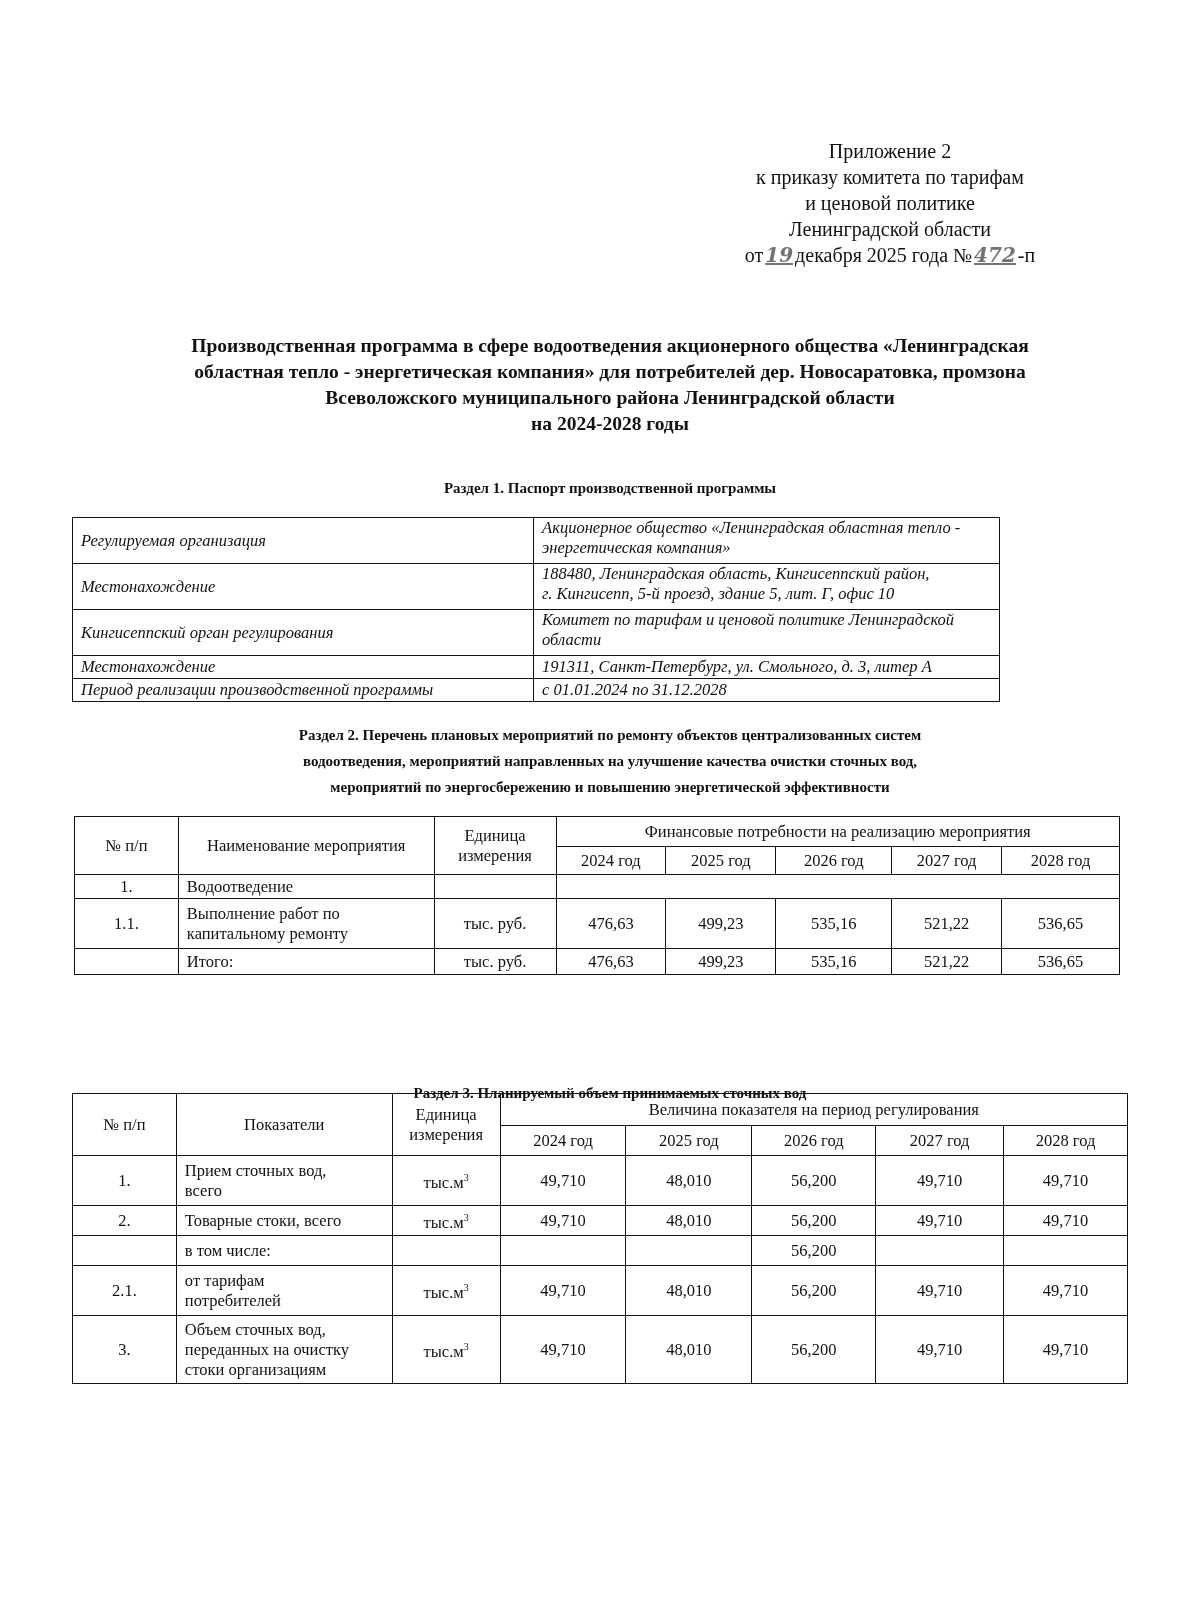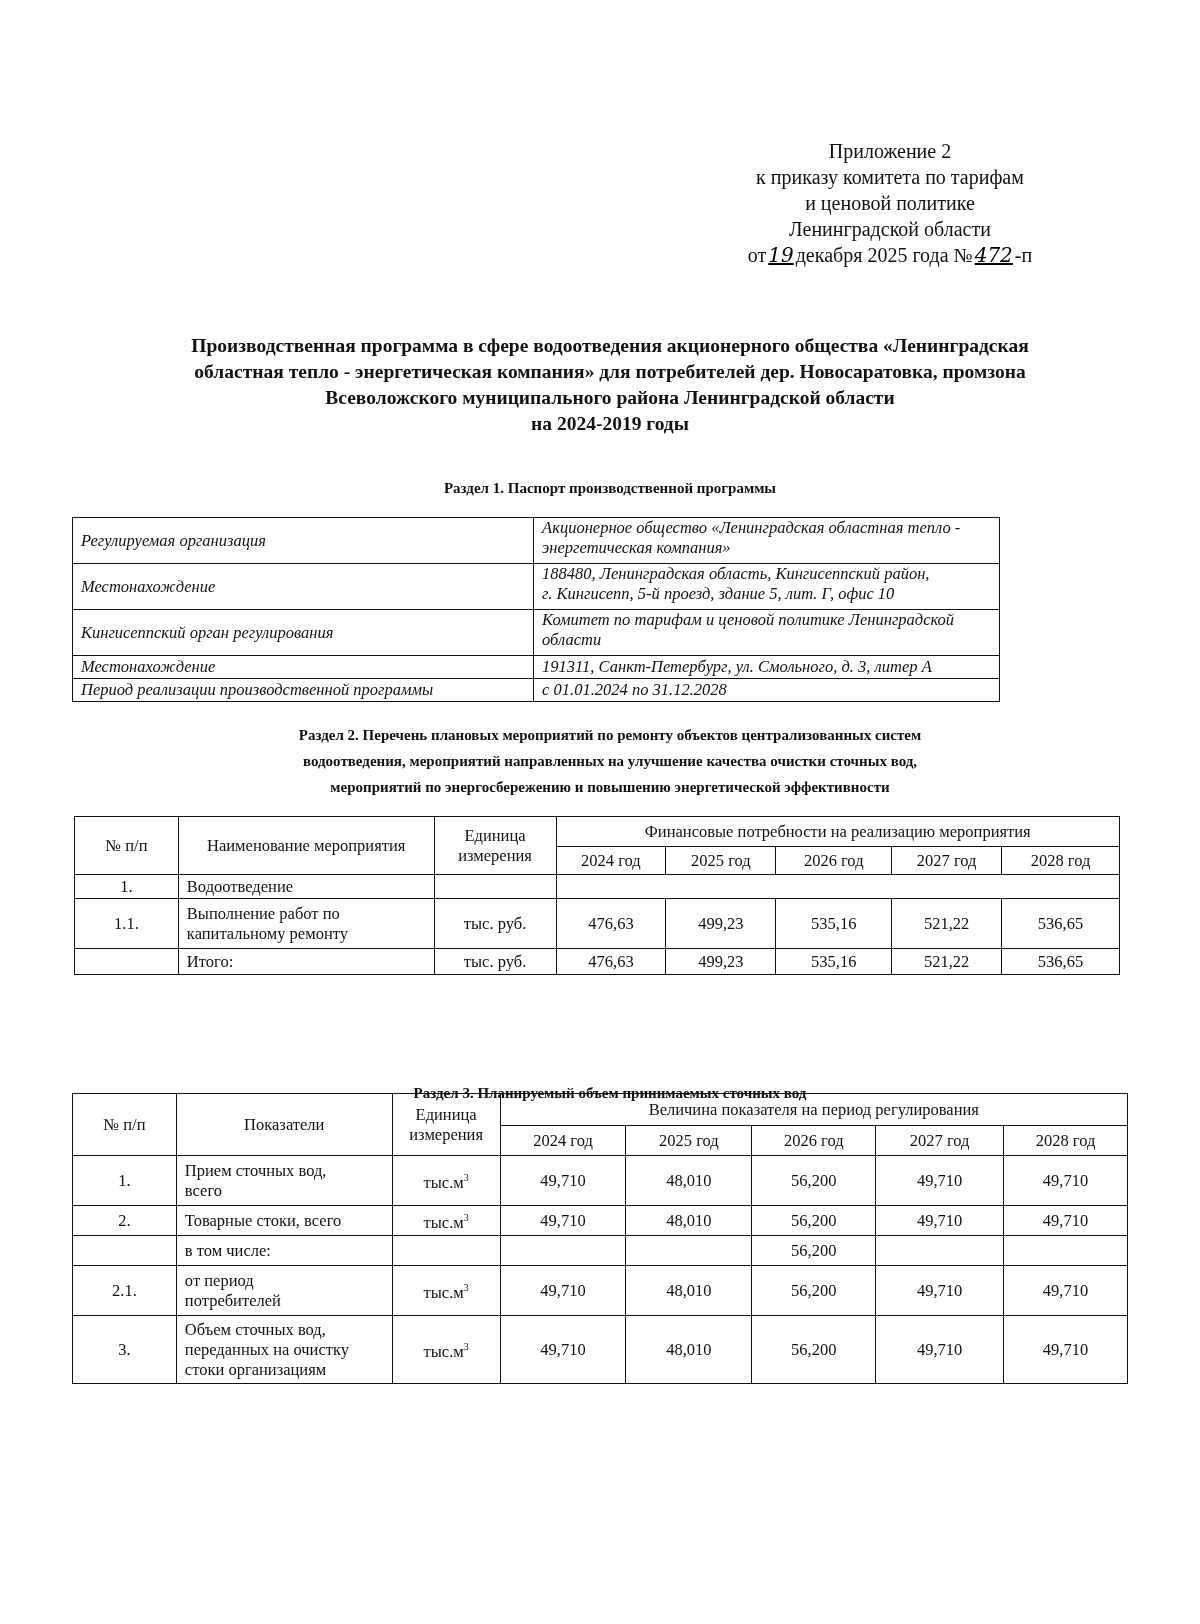--- a/index.html
+++ b/index.html
@@ -5,22 +5,22 @@
   html, body { margin: 0; padding: 0; background: #ffffff; }
   body {
     width: 1200px; height: 1624px; position: relative; overflow: hidden;
     font-family: "Liberation Serif", "DejaVu Serif", serif; color: #111;
   }
   .appendix {
     position: absolute; left: 700px; top: 138px; width: 380px;
     text-align: center; font-size: 20px; line-height: 26px;
   }
   .appendix .handwritten {
-    font-family: "DejaVu Serif", serif; font-style: italic; font-weight: normal;
-    color: #000000; text-decoration: underline; display: inline-block; padding: 0 2px;
+    font-family: "DejaVu Serif", serif; font-style: italic; font-weight: bold;
+    color: #737373; text-decoration: underline; display: inline-block; padding: 0 2px;
   }
   .doc-title {
     position: absolute; left: 90px; top: 333px; width: 1040px;
     text-align: center; font-weight: bold; font-size: 19.5px; line-height: 26px;
   }
   .section-title {
     position: absolute; text-align: center; font-weight: bold; font-size: 15px; line-height: 26px;
   }
   table { border-collapse: collapse; position: absolute; font-size: 16.5px; }
   td, th { border: 1.6px solid #111; padding: 0 8px; font-weight: normal; }
@@ -40,21 +40,21 @@
   <div>Ленинградской области</div>
   <div>
     <span>от</span><span class="handwritten">19</span><span>декабря 2025 года №</span><span class="handwritten">472</span><span>-п</span>
   </div>
 </div>
 
 <div class="doc-title">
   <div>Производственная программа в сфере водоотведения акционерного общества «Ленинградская</div>
   <div>областная тепло - энергетическая компания» для потребителей дер. Новосаратовка, промзона</div>
   <div>Всеволожского муниципального района Ленинградской области</div>
-  <div>на 2024-2019 годы</div>
+  <div>на 2024-2028 годы</div>
 </div>
 
 <div class="section-title" style="left:90px; top:475px; width:1040px;">Раздел 1. Паспорт производственной программы</div>
 
 <table class="passport" style="left:72px; top:517px; width:928px;font-style:italic;">
   <colgroup>
       <col style="width:523px">
       <col style="width:533px">
     </colgroup>
   <tbody>
@@ -215,21 +215,21 @@
     <td></td>
     <td></td>
     <td></td>
     <td>56,200</td>
     <td></td>
     <td></td>
   </tr>
   <tr style="height:50px">
     <td>2.1.</td>
     <td class="l">
-          <div>от период</div>
+          <div>от тарифам</div>
           <div>потребителей</div>
         </td>
     <td><span>тыс.м</span><sup>3</sup></td>
     <td>49,710</td>
     <td>48,010</td>
     <td>56,200</td>
     <td>49,710</td>
     <td>49,710</td>
   </tr>
   <tr style="height:68px">

